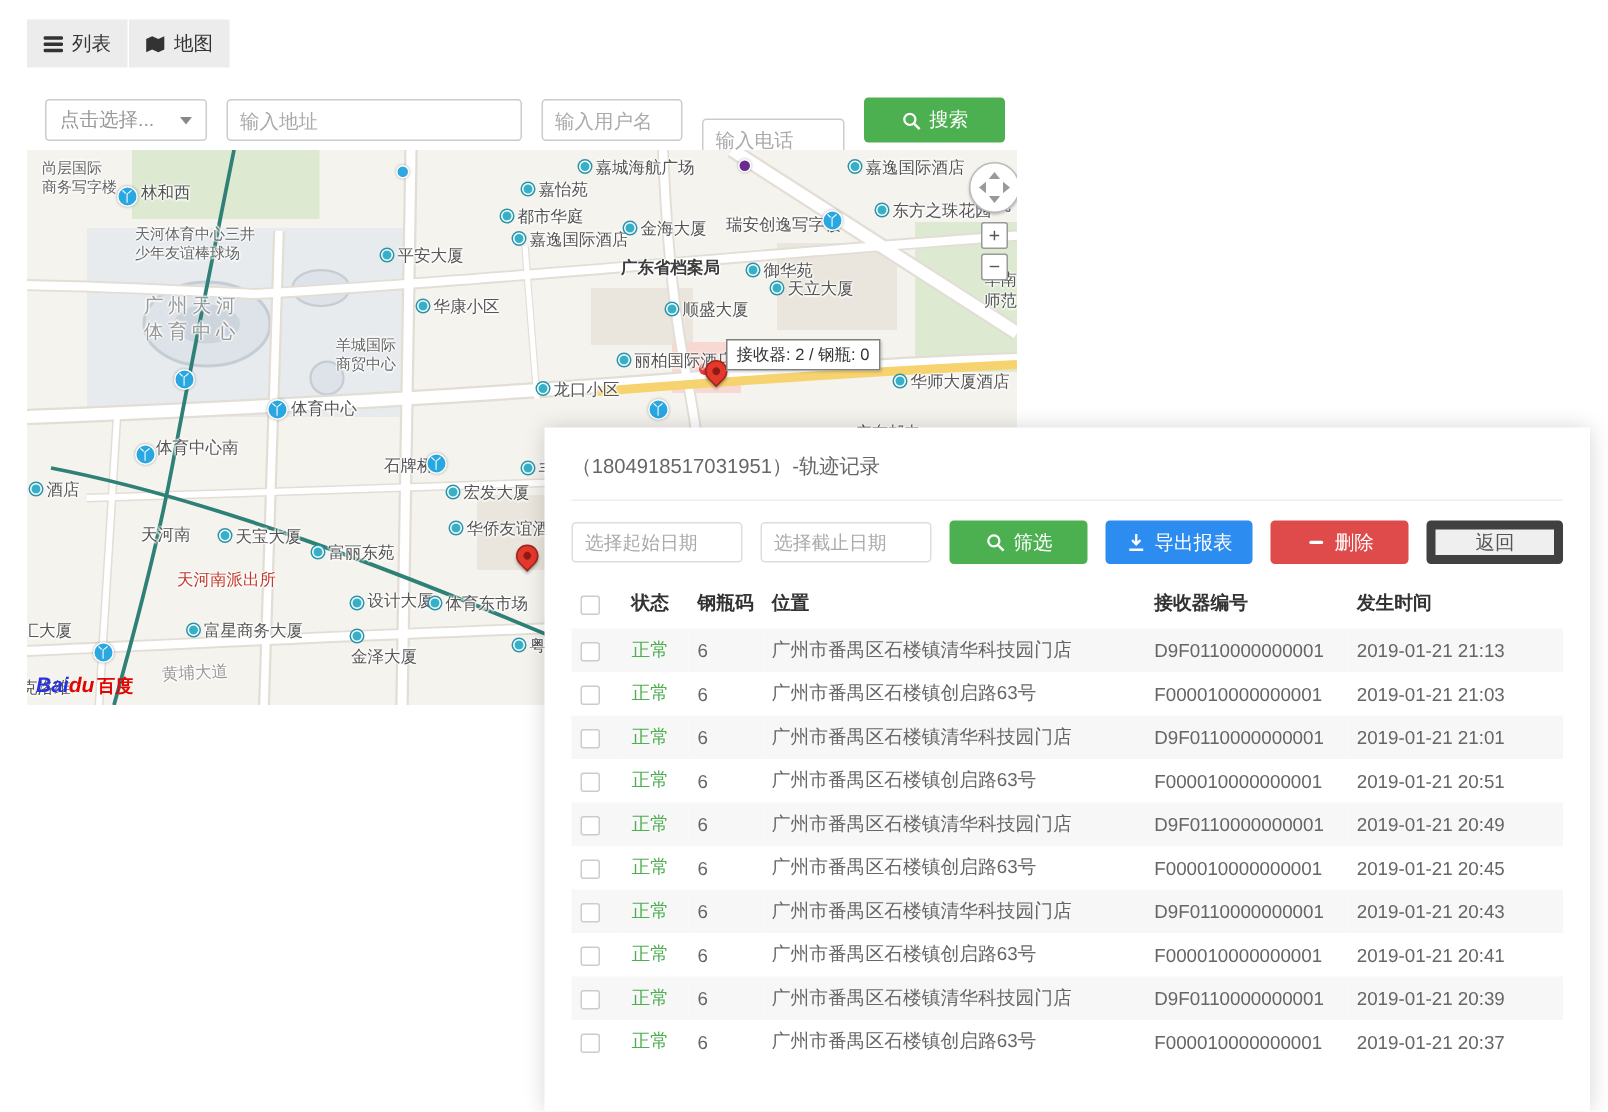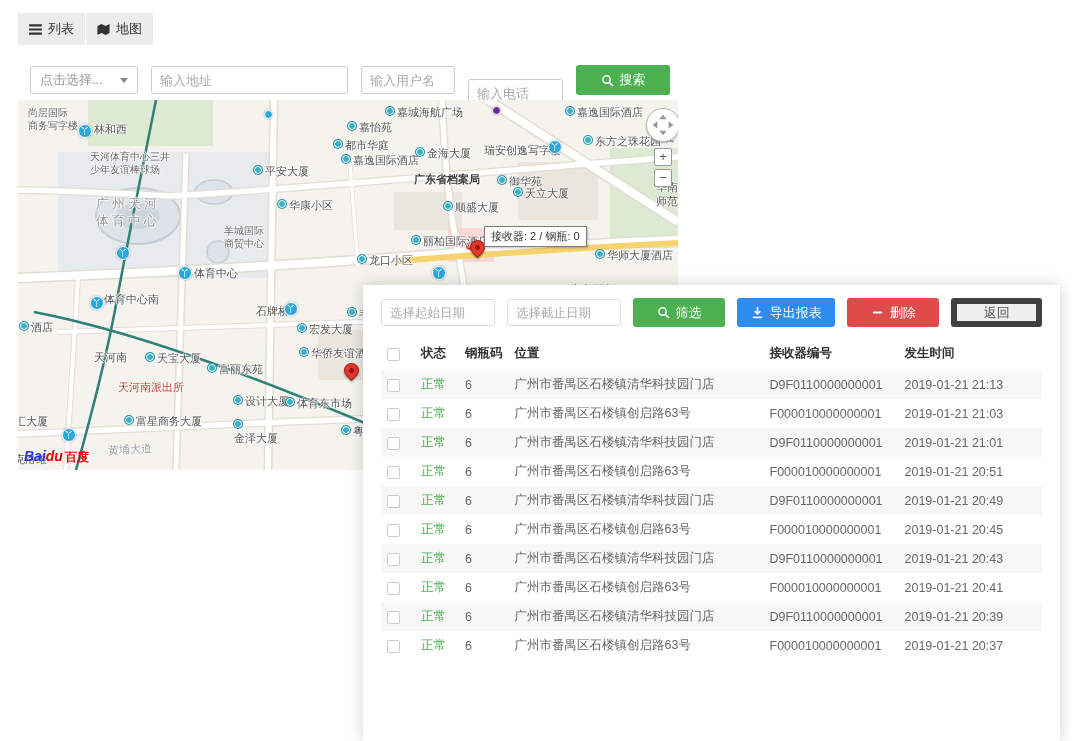--- a/index.html
+++ b/index.html
@@ -213,21 +213,21 @@
       <div class="mlabel plain" style="left: 552px; top: 182px;"><span>广东邮电</span></div>
       <div class="mlabel plain" style="left: 238px; top: 204px;"><span>石牌桥</span></div>
       <div class="mlabel " style="left: 330px; top: 206px;"><span class="dot"></span><span>丰兴广场</span></div>
       <div class="mlabel " style="left: 280px; top: 222px;"><span class="dot"></span><span>宏发大厦</span></div>
       <div class="mlabel " style="left: 2px; top: 220px;"><span class="dot"></span><span>酒店</span></div>
       <div class="mlabel plain" style="left: 76px; top: 250px;"><span>天河南</span></div>
       <div class="mlabel " style="left: 128px; top: 251px;"><span class="dot"></span><span>天宝大厦</span></div>
       <div class="mlabel " style="left: 190px; top: 262px;"><span class="dot"></span><span>富丽东苑</span></div>
       <div class="mlabel " style="left: 282px; top: 246px;"><span class="dot"></span><span>华侨友谊酒店</span></div>
       <div class="mlabel red" style="left: 100px; top: 280px;"><span>天河南派出所</span></div>
-      <div class="mlabel " style="left: 216px; top: 294px;"><span class="dot"></span><span>设计大厦</span></div>
+      <div class="mlabel " style="left: 216px; top: 294px; align-items: center;"><span class="dot"></span><span>设计大厦</span></div>
       <div class="mlabel " style="left: 268px; top: 296px;"><span class="dot"></span><span>体育东市场</span></div>
       <div class="mlabel " style="left: 78px; top: 314px; padding-left: 29px;"><span class="dot"></span><span>富星商务大厦</span></div>
       <div class="mlabel " style="left: 216px; top: 318px; flex-direction: column;"><span class="dot"></span><span>金泽大厦</span></div>
       <div class="mlabel " style="left: 324px; top: 324px;"><span class="dot"></span><span>粤电广场</span></div>
       <div class="mlabel plain" style="left: -14px; top: 314px;"><span>富汇大厦</span></div>
       <div class="mlabel road" style="left: 90px; top: 342px;"><span>黄埔大道</span></div>
       <div class="mlabel plain" style="left: -4px; top: 352px;"><span>克洛维</span></div>
       <div class="metro" style="left: 60px; top: 24px;">丫</div>
       <div class="metro" style="left: 530px; top: 40px;">丫</div>
       <div class="metro" style="left: 98px; top: 146px;">丫</div>
@@ -257,20 +257,21 @@
     <div class="zbtn">+</div>
     <div class="zbtn">−</div>
   </div>
   <div class="logo">
     <span class="p1">Bai</span><span class="p2">du</span><span class="p3">百度</span>
   </div>
 </div>
 
 <div class="panel">
   <div class="panel-body">
+    <div class="record-title">（1804918517031951）-轨迹记录</div>
     <div class="toolbar">
       <input class="date" placeholder="选择起始日期" style="">
       <input class="date" placeholder="选择截止日期" style="">
       <button class="btn green2">
         <svg width="13" height="13" viewBox="0 0 14 14">
             <circle cx="6" cy="6" r="4" fill="none" stroke="#fff" stroke-width="1.6"></circle>
             <line x1="9.2" y1="9.2" x2="13" y2="13" stroke="#fff" stroke-width="1.8"></line>
           </svg>
         <span>筛选</span>
       </button>

